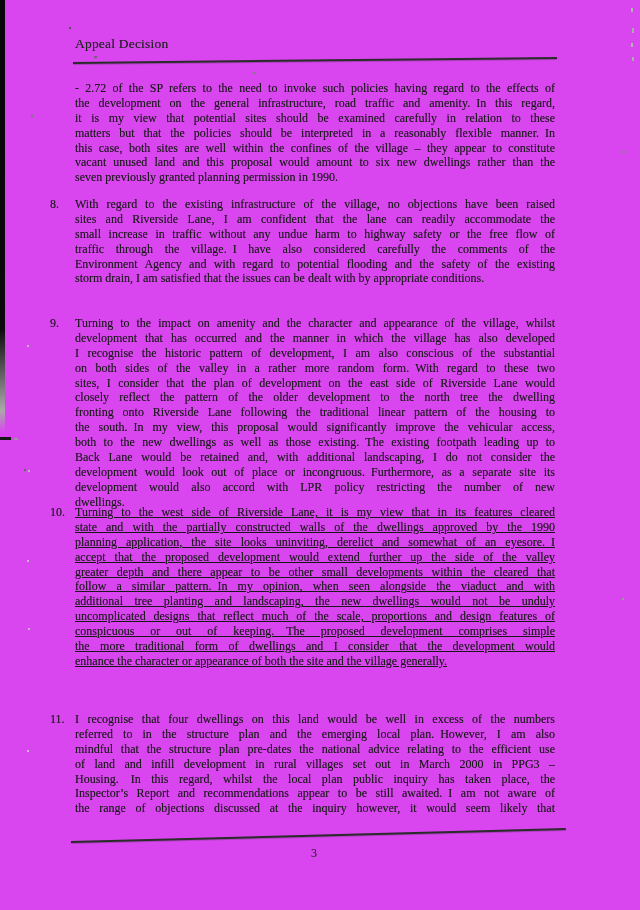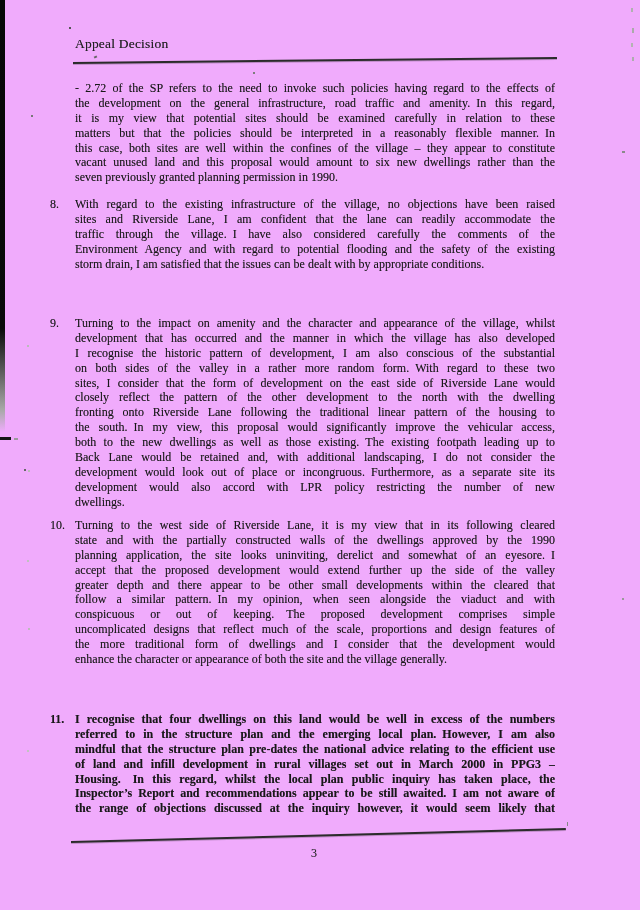--- a/index.html
+++ b/index.html
@@ -1,20 +1,20 @@
 <!DOCTYPE html>
 <html><head>
 <meta charset="utf-8">
 <style>
   html, body { margin: 0; padding: 0; background: #e8e8e6; }
   #page {
     position: relative;
     width: 640px;
     height: 910px;
-    background: #f0abfc;
+    background: #d946ef;
     overflow: hidden;
     font-family: "Liberation Serif", "DejaVu Serif", serif;
     color: #1c1c1c;
   }
   
   .header-title {
     position: absolute;
     left: 75px;
     top: 36px;
     font-size: 13.5px;
@@ -121,59 +121,61 @@
           <div class="tline">this case, both sites are well within the confines of the village – they appear to constitute</div>
           <div class="tline">vacant unused land and this proposal would amount to six new dwellings rather than the</div>
           <div class="tline natural">seven previously granted planning permission in 1990.</div>
         </div>
       </div>
       <div class="para" style="top: 197px;">
         <span class="pnum">8.</span>
         <div class="plines">
           <div class="tline">With regard to the existing infrastructure of the village, no objections have been raised</div>
           <div class="tline">sites and Riverside Lane, I am confident that the lane can readily accommodate the</div>
+          <div class="tline">small increase in traffic without any undue harm to highway safety or the free flow of</div>
           <div class="tline">traffic through the village. I have also considered carefully the comments of the</div>
           <div class="tline">Environment Agency and with regard to potential flooding and the safety of the existing</div>
           <div class="tline natural">storm drain, I am satisfied that the issues can be dealt with by appropriate conditions.</div>
         </div>
       </div>
       <div class="para" style="top: 316px;">
         <span class="pnum">9.</span>
         <div class="plines">
           <div class="tline">Turning to the impact on amenity and the character and appearance of the village, whilst</div>
           <div class="tline">development that has occurred and the manner in which the village has also developed</div>
           <div class="tline">I recognise the historic pattern of development, I am also conscious of the substantial</div>
           <div class="tline">on both sides of the valley in a rather more random form. With regard to these two</div>
-          <div class="tline">sites, I consider that the form of development on the east side of Riverside Lane would</div>
-          <div class="tline">closely reflect the pattern of the other development to the north with the dwelling</div>
+          <div class="tline">sites, I consider that the plan of development on the east side of Riverside Lane would</div>
+          <div class="tline">closely reflect the pattern of the older development to the north tree the dwelling</div>
           <div class="tline">fronting onto Riverside Lane following the traditional linear pattern of the housing to</div>
           <div class="tline">the south. In my view, this proposal would significantly improve the vehicular access,</div>
           <div class="tline">both to the new dwellings as well as those existing. The existing footpath leading up to</div>
           <div class="tline">Back Lane would be retained and, with additional landscaping, I do not consider the</div>
           <div class="tline">development would look out of place or incongruous. Furthermore, as a separate site its</div>
           <div class="tline">development would also accord with LPR policy restricting the number of new</div>
           <div class="tline natural">dwellings.</div>
         </div>
       </div>
-      <div class="para" style="top: 518px;">
+      <div class="para" style="top: 505px; text-decoration: underline;">
         <span class="pnum">10.</span>
         <div class="plines">
-          <div class="tline">Turning to the west side of Riverside Lane, it is my view that in its following cleared</div>
+          <div class="tline">Turning to the west side of Riverside Lane, it is my view that in its features cleared</div>
           <div class="tline">state and with the partially constructed walls of the dwellings approved by the 1990</div>
           <div class="tline">planning application, the site looks uninviting, derelict and somewhat of an eyesore. I</div>
           <div class="tline">accept that the proposed development would extend further up the side of the valley</div>
           <div class="tline">greater depth and there appear to be other small developments within the cleared that</div>
           <div class="tline">follow a similar pattern. In my opinion, when seen alongside the viaduct and with</div>
+          <div class="tline">additional tree planting and landscaping, the new dwellings would not be unduly</div>
+          <div class="tline">uncomplicated designs that reflect much of the scale, proportions and design features of</div>
           <div class="tline">conspicuous or out of keeping. The proposed development comprises simple</div>
-          <div class="tline">uncomplicated designs that reflect much of the scale, proportions and design features of</div>
           <div class="tline">the more traditional form of dwellings and I consider that the development would</div>
           <div class="tline natural">enhance the character or appearance of both the site and the village generally.</div>
         </div>
       </div>
-      <div class="para" style="top: 712px; font-weight: bold;">
+      <div class="para" style="top: 712px;">
         <span class="pnum">11.</span>
         <div class="plines">
           <div class="tline">I recognise that four dwellings on this land would be well in excess of the numbers</div>
           <div class="tline">referred to in the structure plan and the emerging local plan. However, I am also</div>
           <div class="tline">mindful that the structure plan pre-dates the national advice relating to the efficient use</div>
           <div class="tline">of land and infill development in rural villages set out in March 2000 in PPG3 –</div>
           <div class="tline">Housing. In this regard, whilst the local plan public inquiry has taken place, the</div>
           <div class="tline">Inspector’s Report and recommendations appear to be still awaited. I am not aware of</div>
           <div class="tline">the range of objections discussed at the inquiry however, it would seem likely that</div>
         </div>

